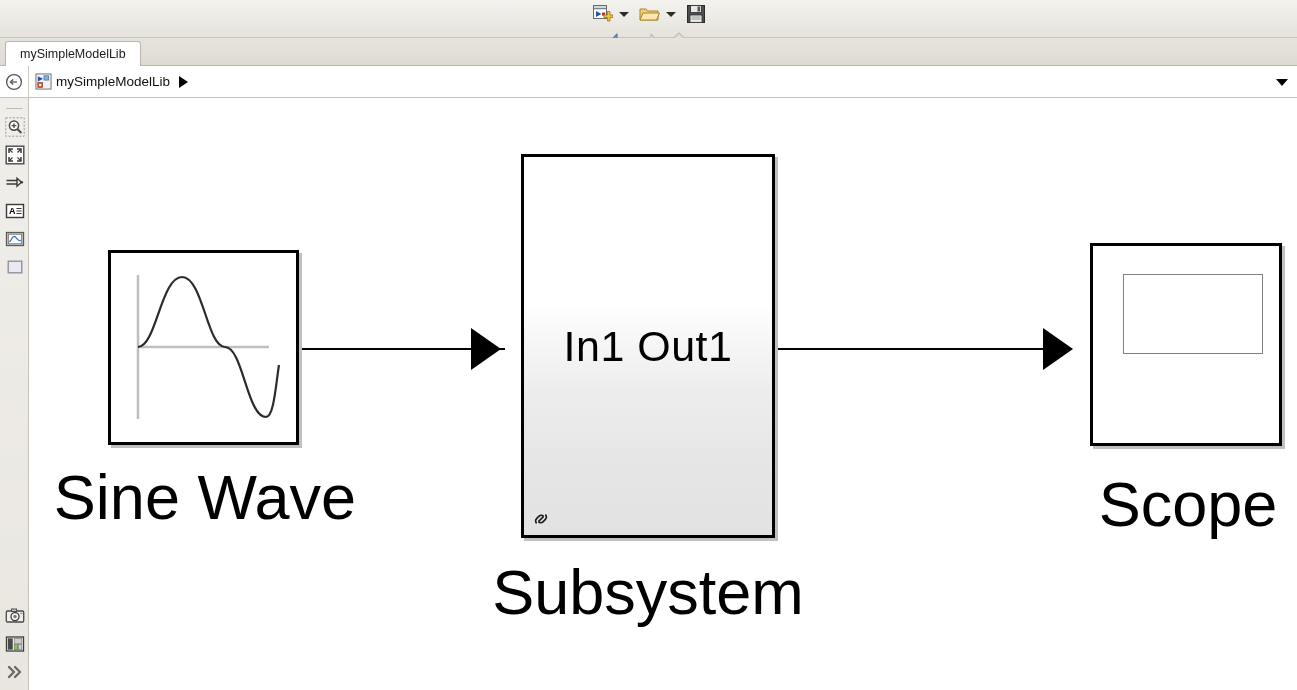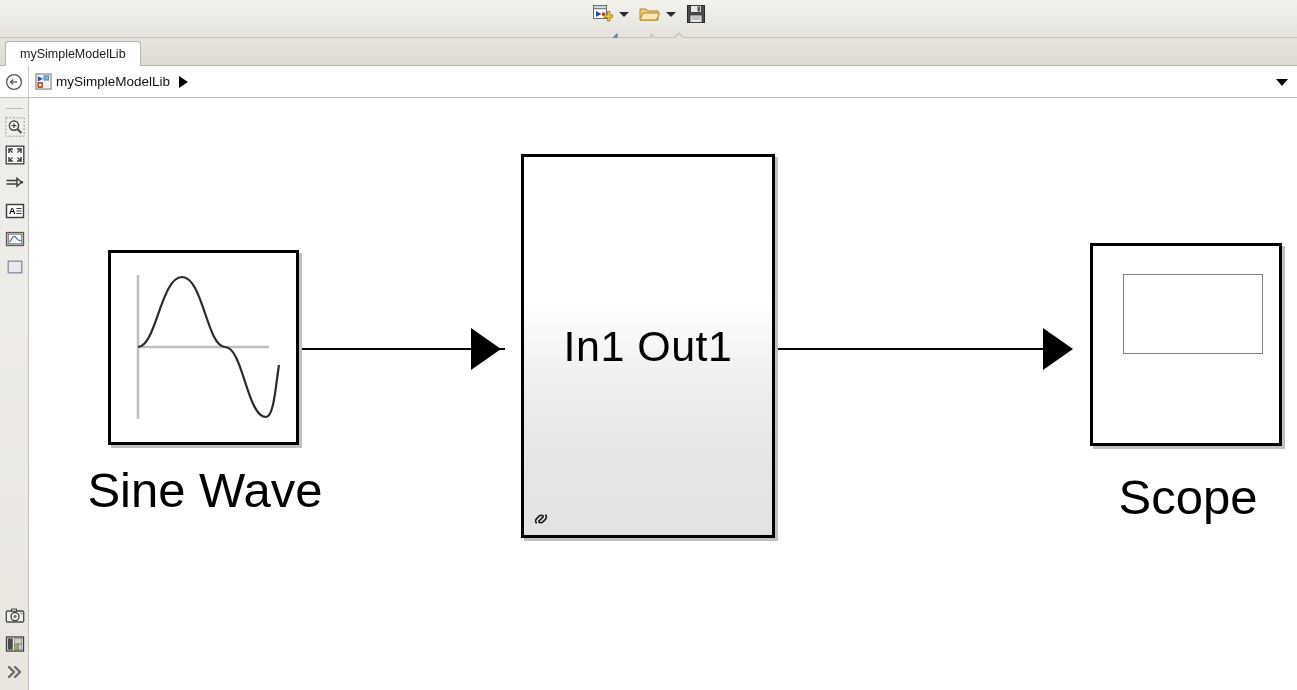--- a/index.html
+++ b/index.html
@@ -142,21 +142,21 @@
   
   #scope-block { left: 1060px; top: 145px; width: 192px; height: 203px; }
   .scope-screen {
     position: absolute; left: 30px; top: 28px; width: 140px; height: 80px;
     border: 1.5px solid #808080; background: #ffffff;
   }
 
   
   .blk-label {
     position: absolute; text-align: center;
-    font-size: 49px; color: #000; white-space: nowrap;
+    font-size: 63px; color: #000; white-space: nowrap;
     line-height: 1;
   }
   #sine-label  { left: 0px;   top: 368px; width: 350px; }
   #subsys-label{ left: 430px; top: 463px; width: 376px; }
   #scope-label { left: 1040px;top: 375px; width: 236px; }
 
   
   .wire { position: absolute; background: #000; height: 1.5px; }
   #wire1 { left: 272px; top: 250px; width: 203px; }
   #wire2 { left: 748px; top: 250px; width: 266px; }
@@ -487,20 +487,21 @@
       <div class="blk-shadow"></div>
       <div class="blk-body">
         <div class="subsys-label">In1 Out1</div>
         <svg class="link-badge" width="20" height="20" viewBox="0 0 20 20">
           <path d="M7.4 12.6 L12.6 7.4" stroke="#1a1a1a" stroke-width="1.6" fill="none"></path>
           <path d="M5.6 14.4 A3.4 3.4 0 0 1 5.6 9.6 L7.8 7.4 A3.4 3.4 0 0 1 12.6 7.4" fill="none" stroke="#1a1a1a" stroke-width="1.6"></path>
           <path d="M14.4 5.6 A3.4 3.4 0 0 1 14.4 10.4 L12.2 12.6 A3.4 3.4 0 0 1 7.4 12.6" fill="none" stroke="#1a1a1a" stroke-width="1.6"></path>
         </svg>
       </div>
     </div>
+    <div class="blk-label" id="subsys-label">Subsystem</div>
 
     <div class="wire" id="wire2"></div>
     <div class="arrowhead" id="arrow2"></div>
 
     <div class="blk" id="scope-block">
       <div class="blk-shadow"></div>
       <div class="blk-body">
         <div class="scope-screen"></div>
       </div>
     </div>

